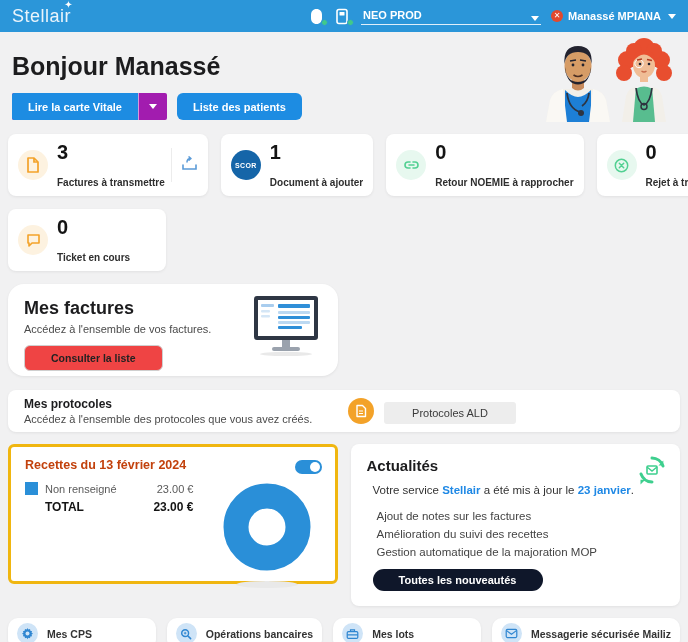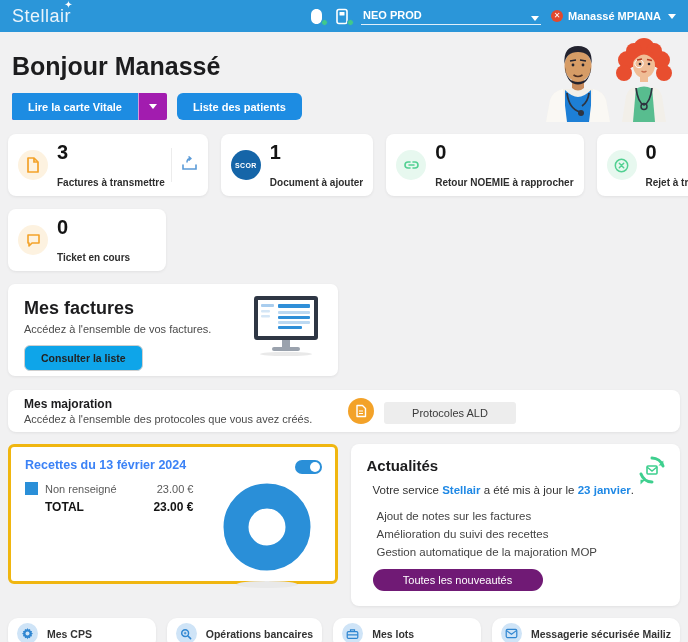--- a/index.html
+++ b/index.html
@@ -41,62 +41,62 @@
   .icon-circle { width:30px; height:30px; min-width:30px; border-radius:50%; display:flex; align-items:center; justify-content:center; }
   .bg-orange { background:#fdf2e0; }
   .bg-green  { background:#e7f8ef; }
   .scor-badge { width:30px; height:30px; min-width:30px; border-radius:50%; background:#1565a8; color:#fff;
                 display:flex; align-items:center; justify-content:center; font-size:7px; font-weight:bold; letter-spacing:.3px; }
   .stat-value { font-size:20px; font-weight:800; color:#141414; line-height:1.05; }
   .stat-label { font-size:10px; font-weight:bold; color:#2e2e2e; margin-top:14px; white-space:nowrap; }
   .stat-extra { border-left:1px solid #ececec; padding-left:9px; margin-left:6px; display:flex; align-items:center; height:34px; cursor:pointer; }
 
   .half-row { display:grid; grid-template-columns:1fr 1fr; gap:13px; }
-  .factures-card { background:#fff; border-radius:7px; padding:14px 16px; position:relative; height:92px;
+  .factures-card { background:#fff; border-radius:16px; padding:14px 16px; position:relative; height:92px;
                    box-shadow:0 1px 3px rgba(0,0,0,.07); margin-bottom:14px; }
   .factures-card h2 { font-size:18px; font-weight:800; color:#1c1c1e; }
   .factures-card p { font-size:11px; color:#4a4a4a; margin-top:4px; }
-  .btn-outline { margin-top:10px; background:#0ea5e9; border:1px solid #cfcfcf; border-radius:6px; padding:6px 16px;
+  .btn-outline { margin-top:10px; background:#ef4444; border:1px solid #cfcfcf; border-radius:6px; padding:6px 26px;
                  font-size:10.5px; font-weight:bold; color:#222; cursor:pointer; font-family:inherit; }
   .monitor { position:absolute; right:14px; top:12px; }
 
   .protocoles-card { background:#fff; border-radius:8px; padding:7px 16px; display:flex; align-items:center;
                      box-shadow:0 1px 3px rgba(0,0,0,.07); margin-bottom:12px; min-height:38px; }
   .proto-left { width:50%; }
   .proto-title { font-size:12px; font-weight:bold; color:#1c1c1e; }
   .proto-desc  { font-size:11px; color:#4a4a4a; margin-top:2px; }
   .proto-right { width:50%; display:flex; align-items:flex-end; gap:10px; padding-left:4px; }
   .proto-icon-circle { width:26px; height:26px; border-radius:50%; background:#f3a229; display:flex; align-items:center; justify-content:center; }
   .proto-pill { background:#ededed; border-radius:3px; width:132px; text-align:center; font-size:11px; color:#3a3a3a;
                 padding:5px 0; cursor:pointer; }
 
   .recettes-card { background:#fff; border:3px solid #f0b610; border-radius:6px; position:relative;
                    padding:11px 14px; height:140px; }
-  .recettes-title { font-size:12.5px; font-weight:bold; color:#3b82f6; }
+  .recettes-title { font-size:12.5px; font-weight:bold; color:#c2410c; }
   .toggle { position:absolute; right:13px; top:13px; width:27px; height:14px; border-radius:8px; background:#2a8fd8; cursor:pointer; }
   .toggle::after { content:""; position:absolute; width:10px; height:10px; border-radius:50%; background:#fff; right:2px; top:2px; }
   .legend-row { display:grid; grid-template-columns:14px auto 1fr; align-items:center; gap:6px; width:57%; margin-top:10px; }
   .legend-swatch { width:13px; height:13px; background:#2a8fd8; }
   .legend-label { font-size:11px; color:#5a5a5a; }
   .legend-value { font-size:11px; color:#5a5a5a; text-align:right; }
   .total-row { display:grid; grid-template-columns:14px auto 1fr; gap:6px; width:57%; margin-top:5px; }
   .total-label { font-size:12px; font-weight:800; color:#141414; grid-column:2; }
   .total-value { font-size:12px; font-weight:800; color:#141414; text-align:right; }
   .donut-wrap { position:absolute; right:22px; top:34px; width:92px; }
   .donut-shadow { width:62px; height:7px; border-radius:50%; background:#e9e9e9; margin:4px auto 0; }
 
   .actus-card { background:#fff; border-radius:8px; position:relative; padding:13px 16px; box-shadow:0 1px 3px rgba(0,0,0,.07); }
   .actus-title { font-size:15px; font-weight:800; color:#1c1c1e; }
   .news-icon { position:absolute; right:12px; top:10px; }
   .actus-update { font-size:11.5px; color:#333; margin:10px 0 0 6px; }
   .blue-bold { color:#1e88e5; font-weight:bold; }
   .actus-list { margin:12px 0 0 10px; }
   .actus-item { font-size:11.5px; color:#444; line-height:1.55; }
-  .btn-news { display:block; margin:8px 16px 2px 6px; width:170px; background:#701a75; color:#fff; border:none;
-              font-weight:normal; font-size:11px; border-radius:12px; padding:5px 0; cursor:pointer; font-family:inherit; text-align:center; }
+  .btn-news { display:block; margin:8px 16px 2px 6px; width:170px; background:#0f172a; color:#fff; border:none;
+              font-weight:bold; font-size:11px; border-radius:12px; padding:5px 0; cursor:pointer; font-family:inherit; text-align:center; }
 
   .links-grid { display:grid; grid-template-columns:repeat(4,1fr); gap:11px; margin-top:12px; }
   .link-card { background:#fff; border-radius:10px; height:31px; display:flex; align-items:center; gap:9px;
                padding:0 9px; box-shadow:0 1px 3px rgba(0,0,0,.07); cursor:pointer; }
   .link-icon-circle { width:21px; height:21px; min-width:21px; border-radius:50%; background:#cfe4f7;
                       display:flex; align-items:center; justify-content:center; }
   .link-label { font-size:10.5px; font-weight:bold; color:#333; white-space:nowrap; }
 </style>
 </head>
 <body>
@@ -289,21 +289,21 @@
           <rect x="22" y="51" width="28" height="4" rx="2" fill="#9aa2ad"></rect>
           <ellipse cx="36" cy="58" rx="26" ry="2.2" fill="#e9e9e9"></ellipse>
         </svg>
       </span>
     </div>
     <div></div>
   </div>
 
   <div class="protocoles-card">
     <div class="proto-left">
-      <div class="proto-title">Mes majoration</div>
+      <div class="proto-title">Mes protocoles</div>
       <div class="proto-desc">Accédez à l'ensemble des protocoles que vous avez créés.</div>
     </div>
     <div class="proto-right">
       <span class="proto-icon-circle">
         <svg width="14" height="14" viewBox="0 0 14 14">
             <path d="M3 1.5 h5.5 l3 3 v8 h-8.5 Z" fill="none" stroke="#fff" stroke-width="1.4" stroke-linejoin="round"></path>
             <path d="M5 7 h4 M5 9.5 h4" stroke="#fff" stroke-width="1.2"></path>
           </svg>
       </span>
       <div class="proto-pill">Protocoles ALD</div>

